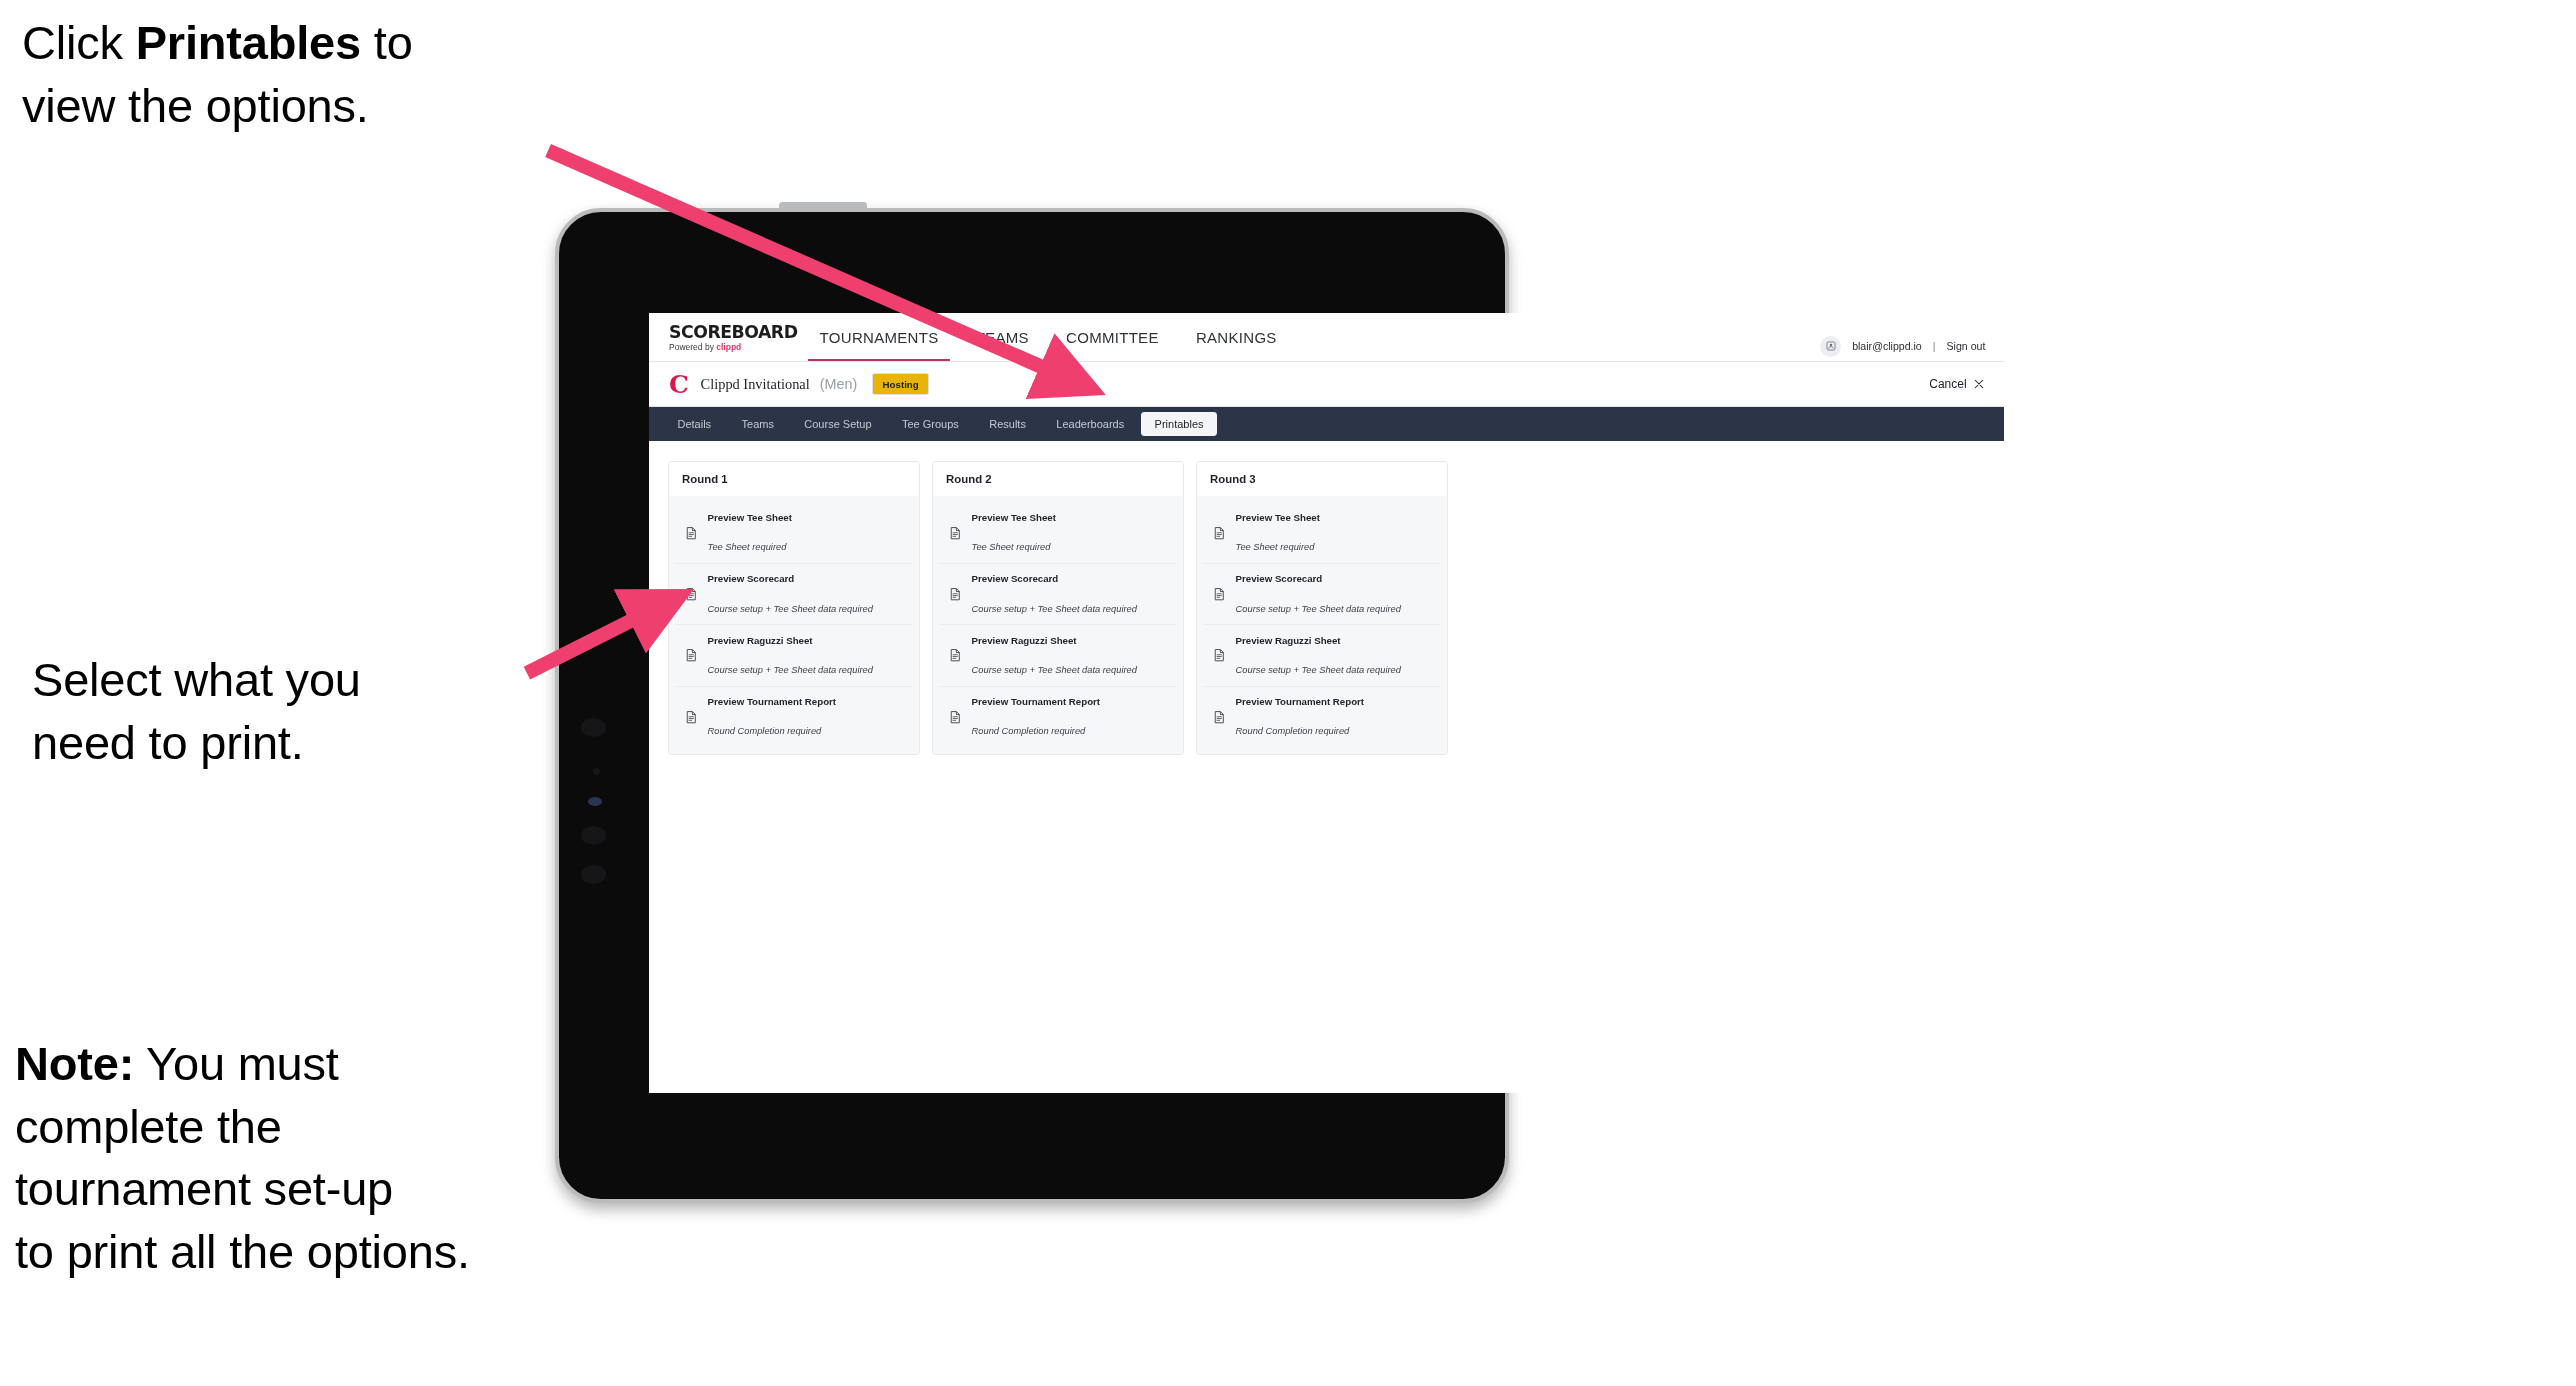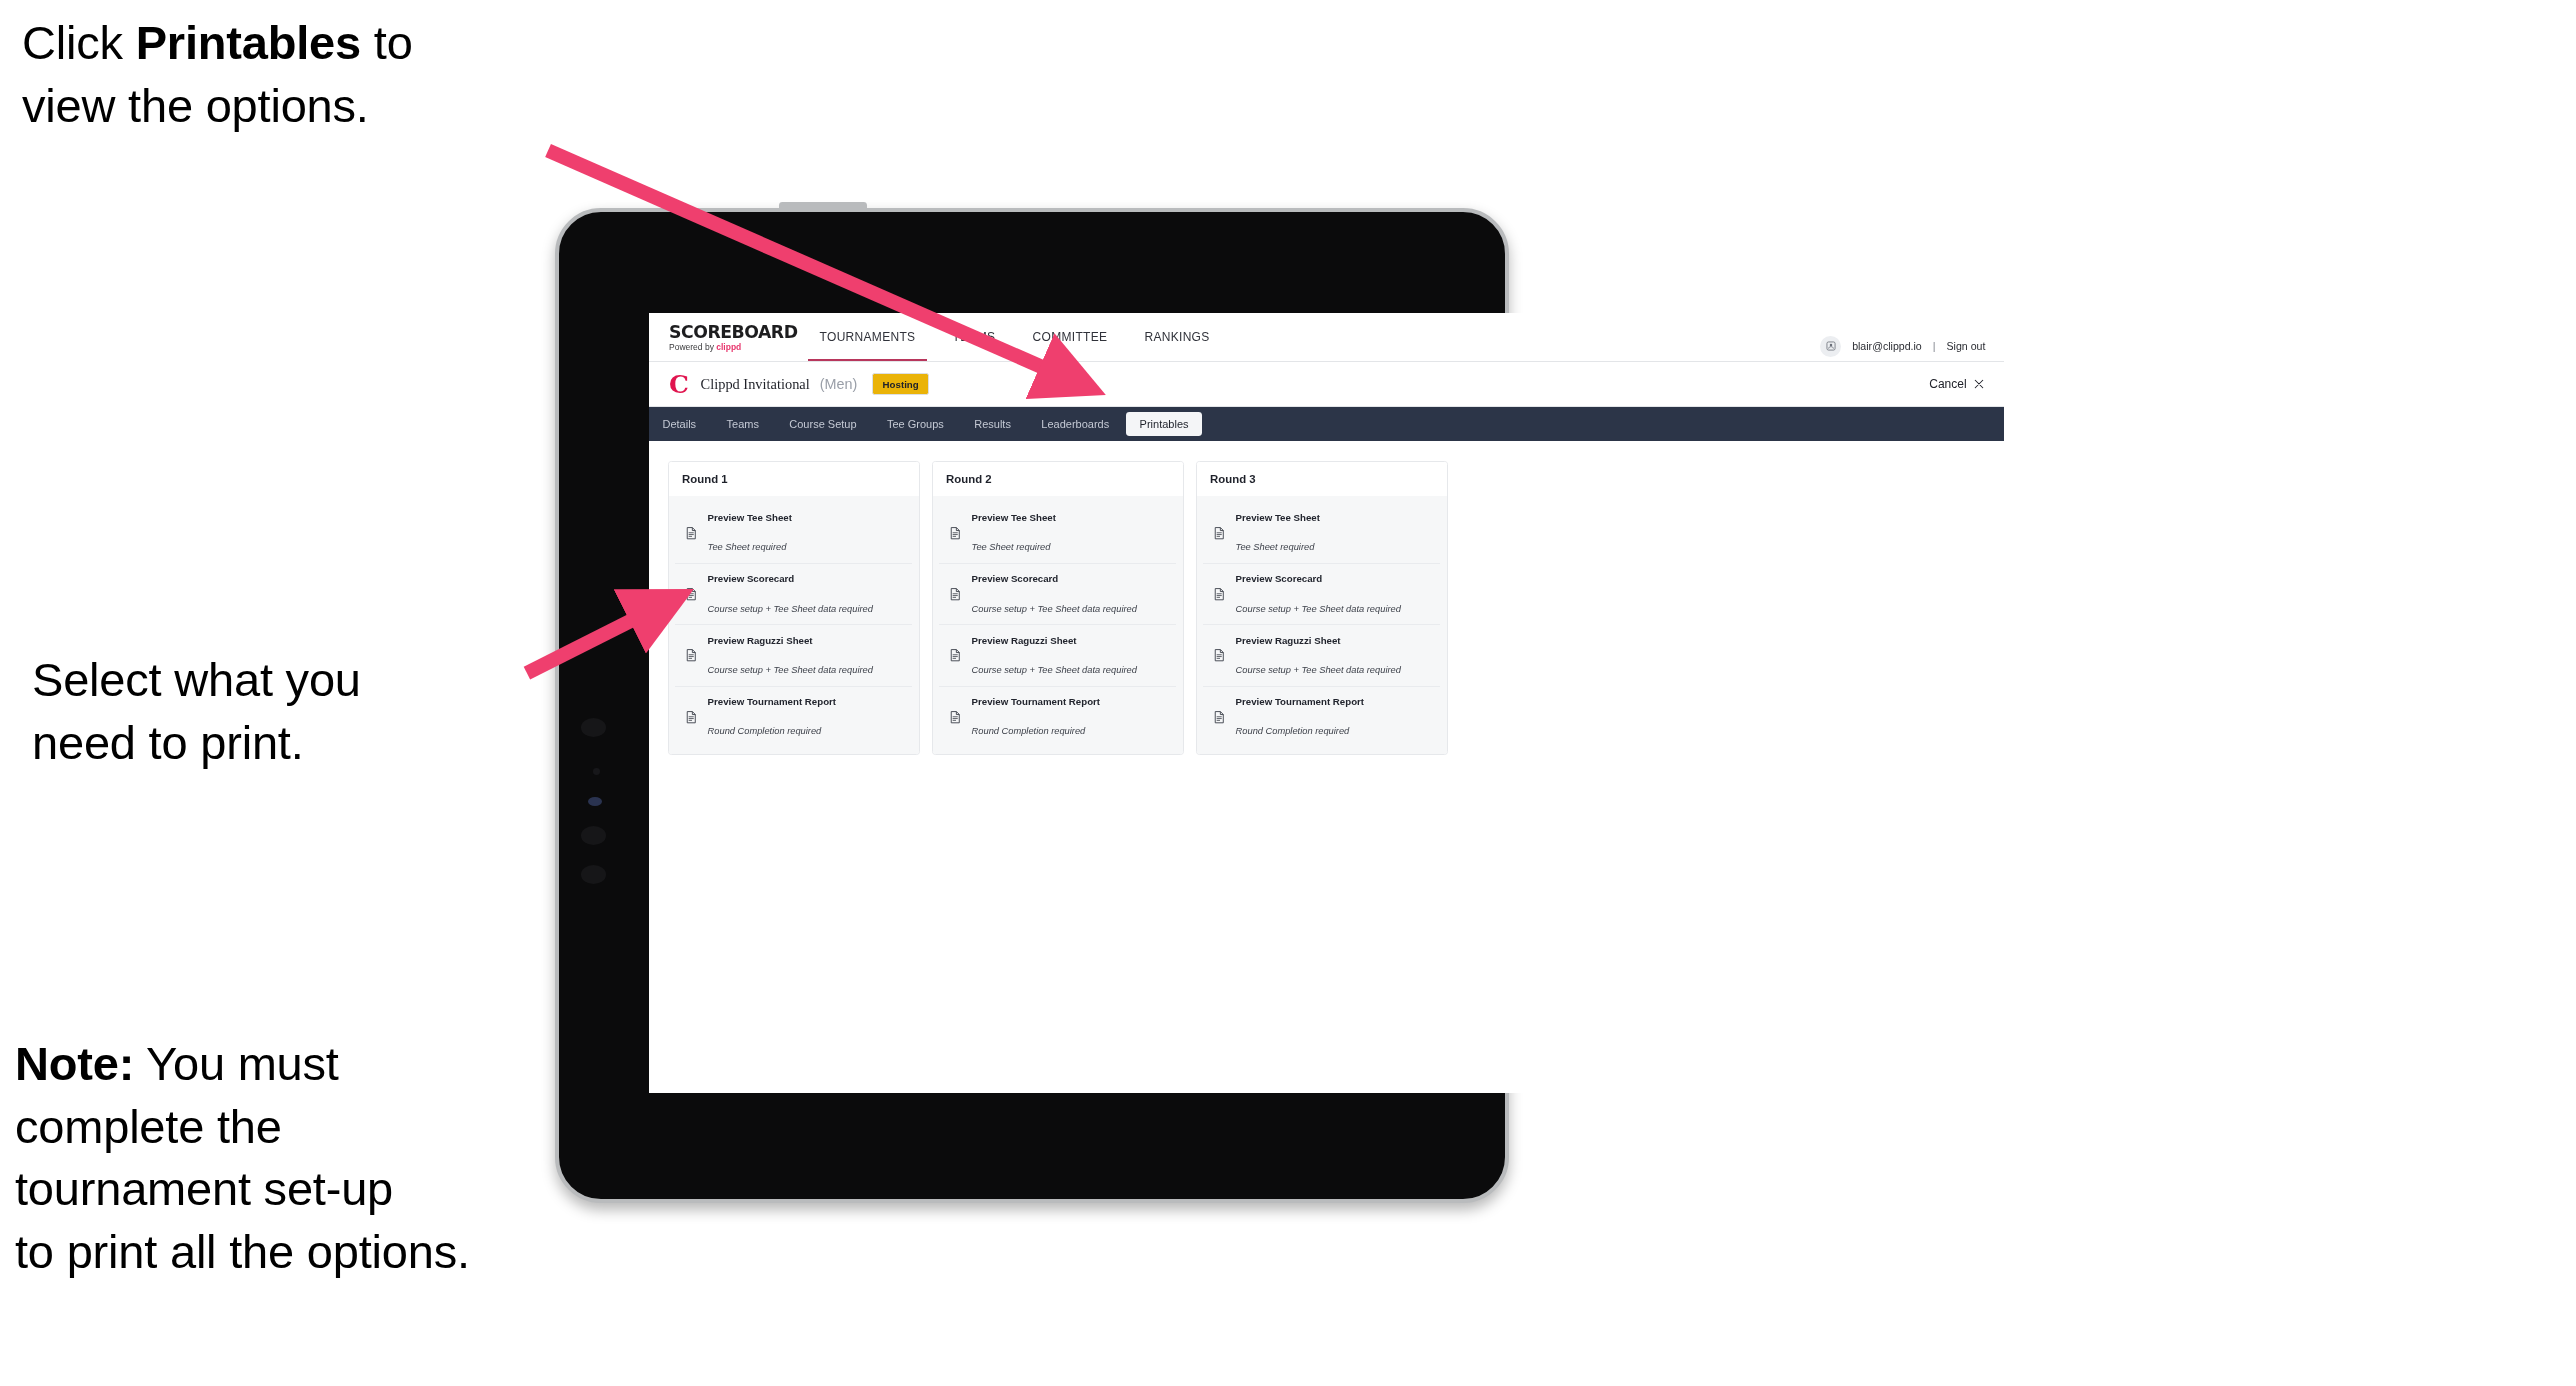--- a/index.html
+++ b/index.html
@@ -110,21 +110,21 @@
   }
   #brand-tagline .pink { color: #e8356d; font-weight: 700; }
 
   #main-nav { display: flex; align-items: center; height: 100%; margin-left: 24px; }
   .nav-item {
     position: relative;
     height: 100%;
     display: flex;
     align-items: center;
     padding: 0 18.6px;
-    font-size: 12px;
+    font-size: 15px;
     letter-spacing: 0.3px;
     color: #30323a;
     cursor: pointer;
   }
   .nav-item.active::after {
     content: "";
     position: absolute;
     left: 6.8px; right: 6.8px; bottom: 0;
     height: 2.1px;
     background: #b8365c;
@@ -190,20 +190,21 @@
     color: #20222a;
     cursor: pointer;
   }
 
   
   #tab-strip {
     height: 34px;
     background: #2c3548;
     display: flex;
     align-items: center;
+    padding-left: 15px;
     gap: 3.4px;
   }
   .tab {
     font-size: 11px;
     color: #c4c9d4;
     padding: 6px 13.5px;
     border-radius: 3.4px;
     cursor: pointer;
     white-space: nowrap;
   }

